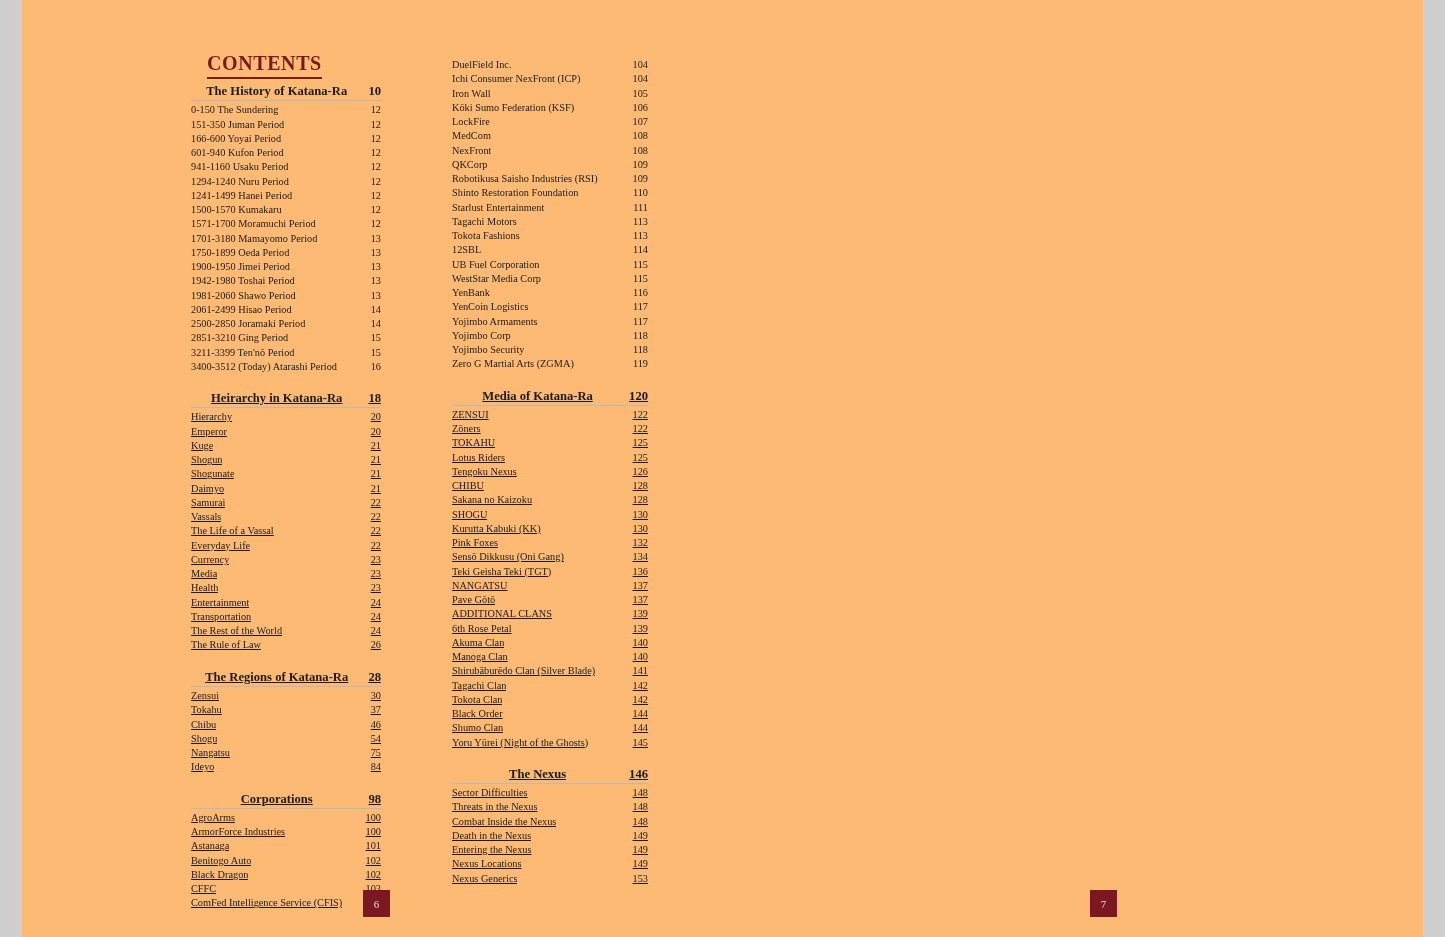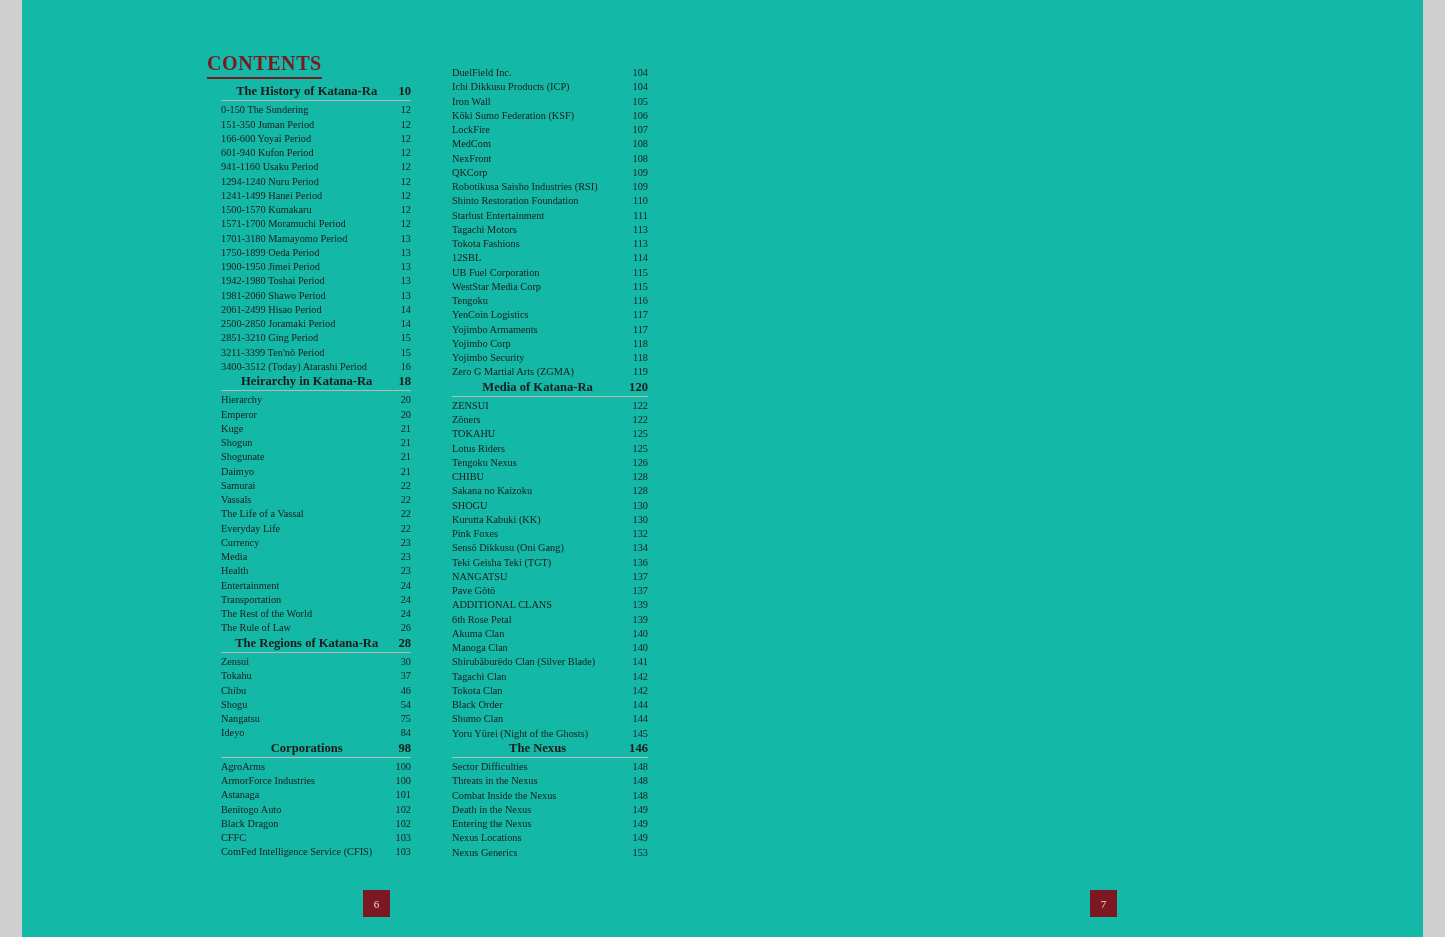--- a/index.html
+++ b/index.html
@@ -19,21 +19,21 @@
   
   .spread {
     position: absolute;
     left: 22px;
     top: 0;
     width: 1401px;
     height: 937px;
     display: flex;
   }
   .page {
-    background: #14b8a6;
+    background: #fdba74;
     height: 937px;
     position: relative;
   }
   .page-left  { width: 700px; }
   .page-right { width: 701px; }
 
   
   .contents-head {
     position: absolute;
     left: 185px;
@@ -43,32 +43,34 @@
     letter-spacing: 0.6px;
     color: #7b1822;
     border-bottom: 2.2px solid #7b1822;
     padding-bottom: 3px;
     line-height: 1.1;
   }
 
   
   .col {
     position: absolute;
-    top: 66px;
-  }
-  .col-1 { left: 199px;  width: 190px; }
+    top: 58px;
+  }
+  .col-1 { left: 169px;  width: 190px; }
   .col-2 { left: 430px;  width: 196px; }
 
   .col-1 { top: 84px; }
 
   
   .section {
     margin-bottom: 0;
   }
   .section + .section {
+    margin-top: 17px;
+    text-decoration: underline;
   }
   .sec-head {
     display: flex;
     align-items: flex-end;
     font-weight: bold;
     font-size: 12.6px;
     border-bottom: 1px solid #b9b9b9;
     padding-bottom: 1px;
     margin-bottom: 2px;
     line-height: 1.22;
@@ -402,21 +404,21 @@
         </div>
       </div>
     <div class="col col-2">
         <div class="section">
           <div class="entry">
             <span class="e-title">DuelField Inc.</span>
             <span class="e-fill"></span>
             <span class="e-page">104</span>
           </div>
           <div class="entry">
-            <span class="e-title">Ichi Dikkusu Products (ICP)</span>
+            <span class="e-title">Ichi Consumer NexFront (ICP)</span>
             <span class="e-fill"></span>
             <span class="e-page">104</span>
           </div>
           <div class="entry">
             <span class="e-title">Iron Wall</span>
             <span class="e-fill"></span>
             <span class="e-page">105</span>
           </div>
           <div class="entry">
             <span class="e-title">Kōki Sumo Federation (KSF)</span>
@@ -477,21 +479,21 @@
             <span class="e-title">UB Fuel Corporation</span>
             <span class="e-fill"></span>
             <span class="e-page">115</span>
           </div>
           <div class="entry">
             <span class="e-title">WestStar Media Corp</span>
             <span class="e-fill"></span>
             <span class="e-page">115</span>
           </div>
           <div class="entry">
-            <span class="e-title">Tengoku</span>
+            <span class="e-title">YenBank</span>
             <span class="e-fill"></span>
             <span class="e-page">116</span>
           </div>
           <div class="entry">
             <span class="e-title">YenCoin Logistics</span>
             <span class="e-fill"></span>
             <span class="e-page">117</span>
           </div>
           <div class="entry">
             <span class="e-title">Yojimbo Armaments</span>

